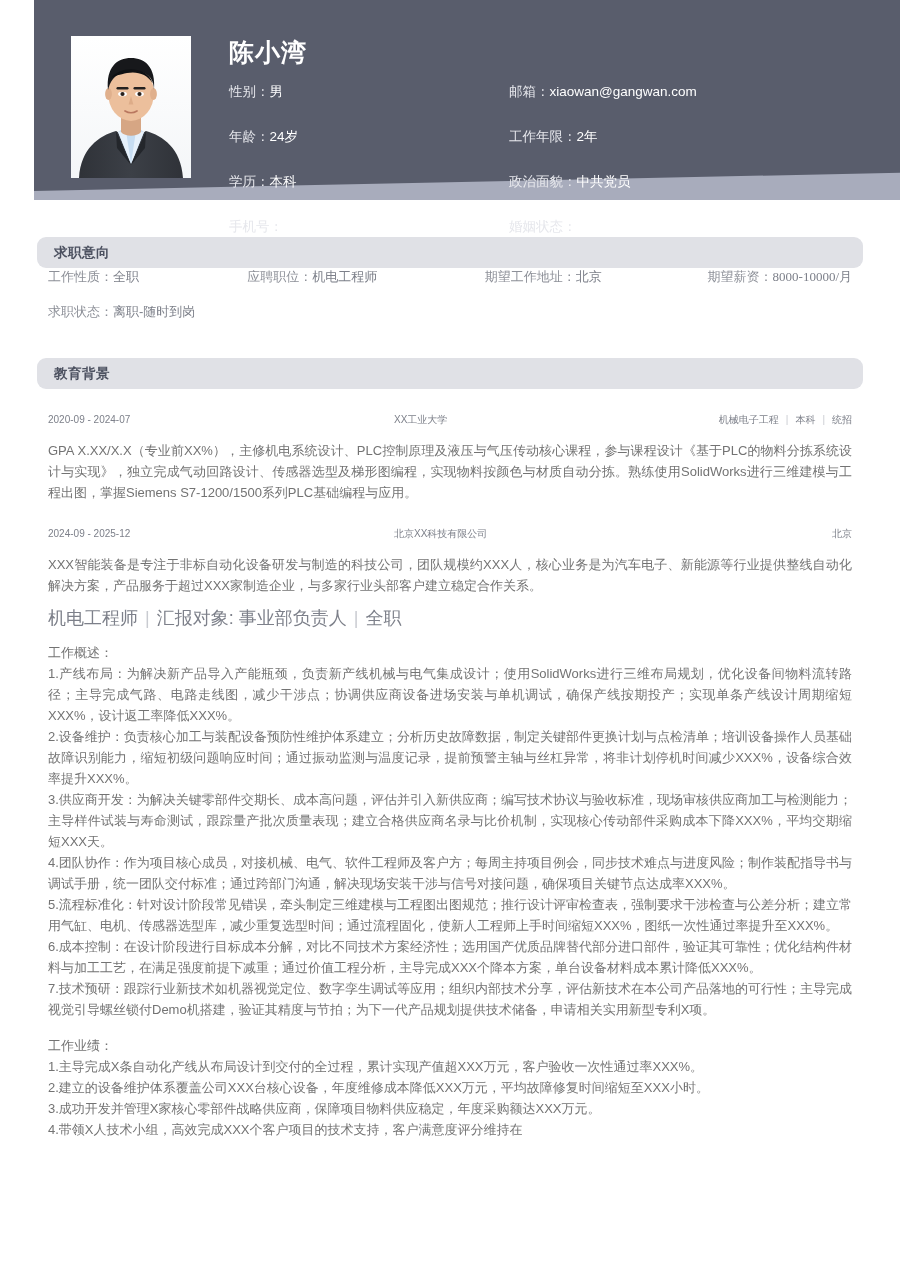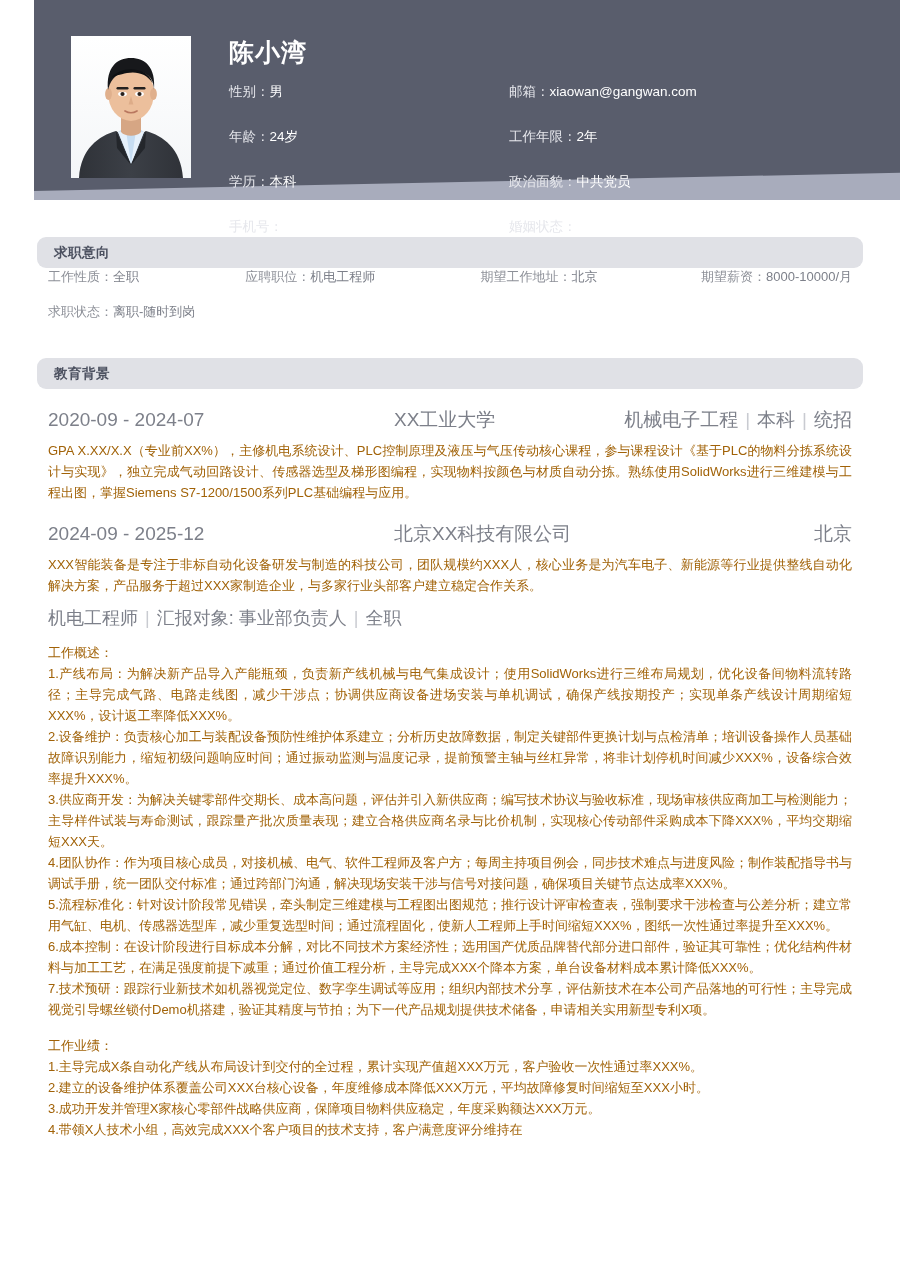--- a/index.html
+++ b/index.html
@@ -127,28 +127,28 @@
     color: #8d9098;
     line-height: 18px;
   }
   .intent-row.second { margin-top: 17px; }
   .intent-cell { white-space: nowrap; }
   .intent-cell .k { color: #8d9098; }
   .intent-cell .v { color: #7d808a; }
   .ic-1 { width: 204px; }
   .ic-2 { width: 243px; }
   .ic-3 { width: 228px; }
-  .ic-4 { width: auto; }
+  .ic-4 { width: auto; font-family: Liberation Serif, serif; }
 
   
   .entry-head {
     display: flex;
     align-items: flex-end;
     margin-top: 22px;
-    font-size: 19px;
+    font-size: 10px;
     color: #7d808a;
     line-height: 18px;
   }
   .eh-left { width: 346px; white-space: nowrap; }
   .eh-mid  { flex: 1 1 auto; white-space: nowrap; }
   .eh-right{ margin-left: auto; white-space: nowrap; text-align: right; }
 
   .sep {
     display: inline-block;
     color: #c9cbd1;
@@ -160,21 +160,21 @@
     margin-top: 13px;
     font-size: 18px;
     color: #7d808a;
     line-height: 18px;
   }
 
   .para {
     margin-top: 11px;
     font-size: 13px;
     line-height: 21px;
-    color: #a16207;
+    color: #737373;
     text-align: justify;
     white-space: pre-wrap;
     word-break: break-word;
   }
   .para.block { margin-top: 15px; }
   .para.tight { margin-top: 0; }
 </style>
 </head>
 <body>
 

